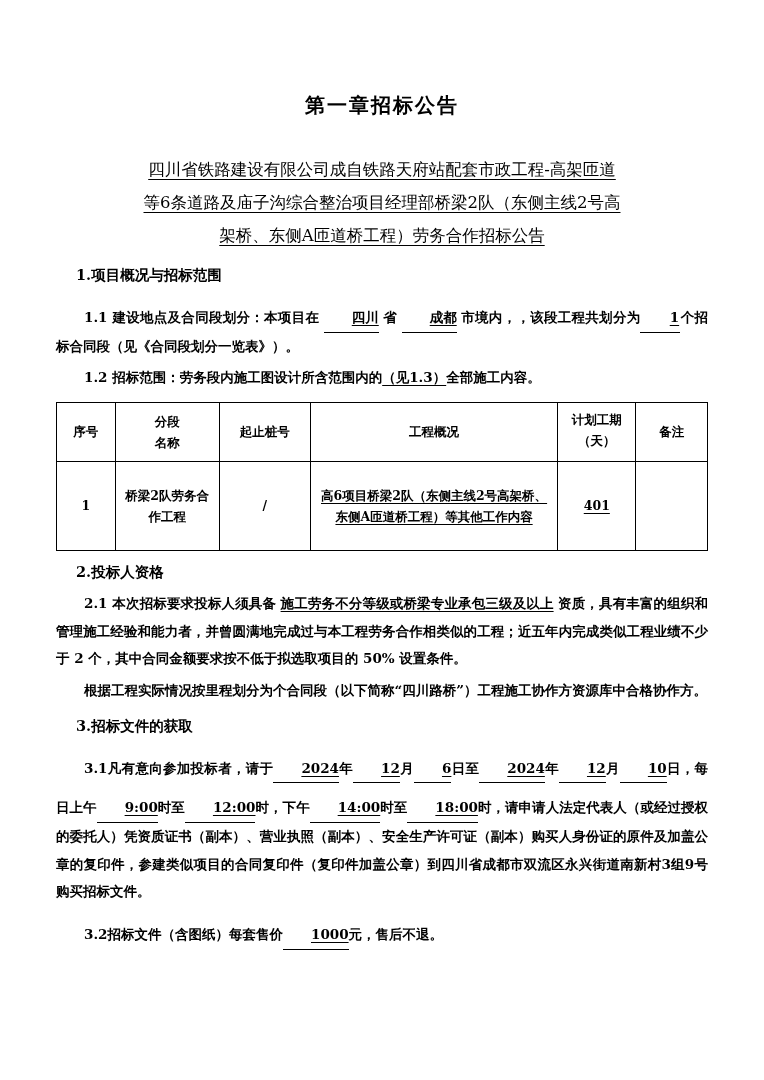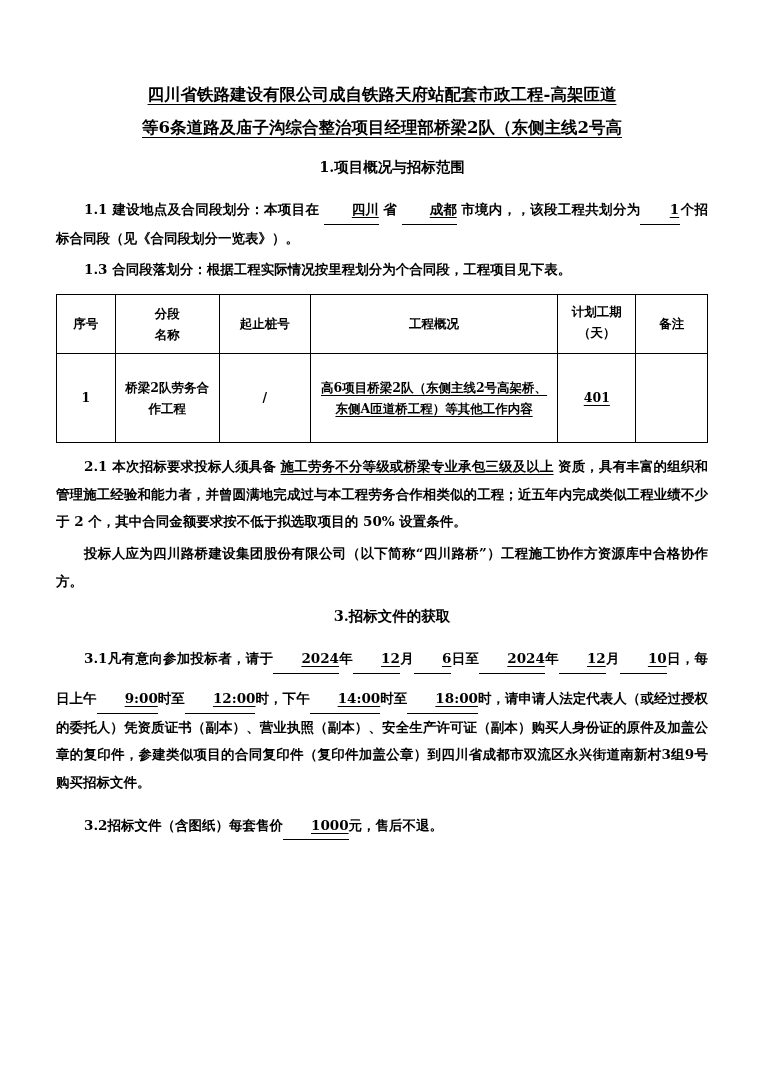--- a/index.html
+++ b/index.html
@@ -23,37 +23,36 @@
   .doc-title {
     text-align: center;
     font-size: 20px;
     font-weight: bold;
     letter-spacing: 2px;
     margin: 14px 0 34px 0;
     font-family: "DejaVu Serif", "Liberation Serif", serif;
   }
   .heading-block {
     font-size: 16.5px;
-    font-weight: bold;
+    font-weight: normal;
     line-height: 2.0;
     text-align: center;
     margin: 0 0 14px 0;
     font-family: "DejaVu Serif", "Liberation Serif", serif;
   }
   .heading-block .u {
     text-decoration: underline;
     text-underline-offset: 4px;
   }
   .sec-head {
     font-size: 14.5px;
     font-weight: bold;
     margin: 12px 0 8px 0;
     padding-left: 20px;
     font-family: "DejaVu Serif", "Liberation Serif", serif;
-    text-align: center;
   }
   p.para {
     font-size: 13.5px;
     line-height: 2.05;
     margin: 0 0 4px 0;
     text-align: justify;
     text-justify: inter-ideograph;
     font-family: "DejaVu Serif", "Liberation Serif", serif;
   }
   p.indent {
@@ -110,40 +109,42 @@
   .col-desc { width: 38%; }
   .col-days { width: 12%; font-family: Liberation Mono, monospace; }
   .col-rem { width: 11%; }
   .tight { line-height: 1.9; }
 </style>
 </head>
 <body>
 
 <div class="page">
 
+  <div class="doc-title">第一章招标公告</div>
 
   <div class="heading-block">
     <div class="u">四川省铁路建设有限公司成自铁路天府站配套市政工程-高架匝道</div>
     <div class="u">等6条道路及庙子沟综合整治项目经理部桥梁2队（东侧主线2号高</div>
+    <div class="u">架桥、东侧A匝道桥工程）劳务合作招标公告</div>
   </div>
 
   <div class="sec-head">1.项目概况与招标范围</div>
 
   <p class="para indent">
     <span class="b">1.1 建设地点及合同段划分：</span><span class="b">本项目在</span>
     <span class="ub blank">四川</span>
     <span class="b">省</span>
     <span class="ub blank">成都</span>
     <span class="b">市境内，，该段工程共划分为</span><span class="ub blank" style="min-width:40px">1</span><span class="b">个招标合同段（见《合同段划分一览表》）。</span>
   </p>
 
+  <p class="para indent">
+    <span class="b">1.2 招标范围：</span><span class="b">劳务段内施工图设计所含范围内的</span><span class="ub">（见1.3）</span><span class="b">全部施工内容。</span>
+  </p>
 
-  <p class="para indent">
-    <span class="b">1.3 合同段落划分：</span><span class="b">根据工程实际情况按里程划分为个合同段，工程项目见下表。</span>
-  </p>
 
   <table class="tbl">
     <thead>
       <tr>
         <th class="col-no">序号</th>
         <th class="col-name">
           <div>分段</div>
           <div>名称</div>
         </th>
         <th class="col-stake">起止桩号</th>
@@ -161,28 +162,29 @@
         <td class="tight">桥梁2队劳务合作工程</td>
         <td>/</td>
         <td class="desc tight"><span class="u">高6项目桥梁2队（东侧主线2号高架桥、东侧A匝道桥工程）等其他工作内容</span></td>
         <td><span class="u">401</span></td>
         <td></td>
       </tr>
     </tbody>
   </table>
 
 
+  <div class="sec-head">2.投标人资格</div>
 
   <p class="para indent">
     <span class="b">2.1 本次招标要求投标人须具备</span>
     <span class="ub">施工劳务不分等级或桥梁专业承包三级及以上</span>
     <span class="b">资质，具有丰富的组织和管理施工经验和能力者，并曾圆满地完成过与本工程劳务合作相类似的工程；近五年内完成类似工程业绩不少于 2 个，其中合同金额要求按不低于拟选取项目的 50% 设置条件。</span>
   </p>
 
-  <p class="para indent b">投标人应为四川路桥建设集团股份有限公司（以下简称“四川路桥”）工程施工协作方资源库中合格协作方。</p>
+  <p class="para indent b">根据工程实际情况按里程划分为个合同段（以下简称“四川路桥”）工程施工协作方资源库中合格协作方。</p>
 
   <div class="sec-head">3.招标文件的获取</div>
 
   <p class="para indent">
     <span class="b">3.1凡有意向参加投标者，请于</span><span class="ub blank" style="min-width:46px">2024</span><span class="b">年</span><span class="ub blank" style="min-width:34px">12</span><span class="b">月</span><span class="ub blank" style="min-width:28px">6</span><span class="b">日至</span><span class="ub blank" style="min-width:46px">2024</span><span class="b">年</span><span class="ub blank" style="min-width:34px">12</span><span class="b">月</span><span class="ub blank" style="min-width:34px">10</span><span class="b">日，每日上午</span><span class="ub blank" style="min-width:48px">9:00</span><span class="b">时至</span><span class="ub blank" style="min-width:52px">12:00</span><span class="b">时，下午</span><span class="ub blank" style="min-width:52px">14:00</span><span class="b">时至</span><span class="ub blank" style="min-width:52px">18:00</span><span class="b">时，请申请人法定代表人（或经过授权的委托人）凭资质证书（副本）、营业执照（副本）、安全生产许可证（副本）购买人身份证的原件及加盖公章的复印件，参建类似项目的合同复印件（复印件加盖公章）到四川省成都市双流区永兴街道南新村3组9号购买招标文件。</span>
   </p>
 
   <p class="para indent">
     <span class="b">3.2招标文件（含图纸）每套售价</span><span class="ub blank" style="min-width:52px">1000</span><span class="b">元，售后不退。</span>
   </p>

